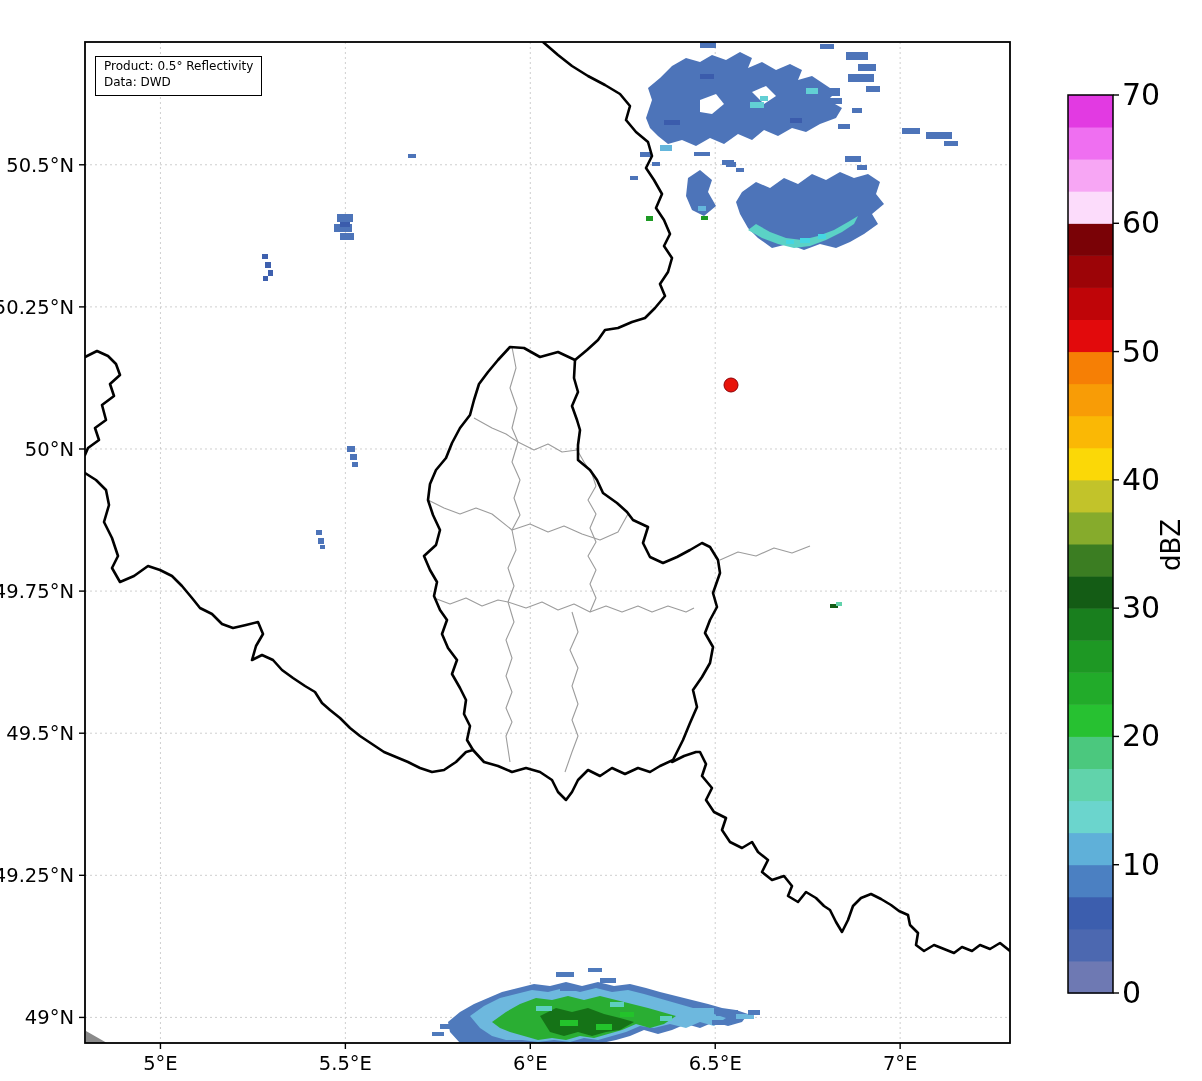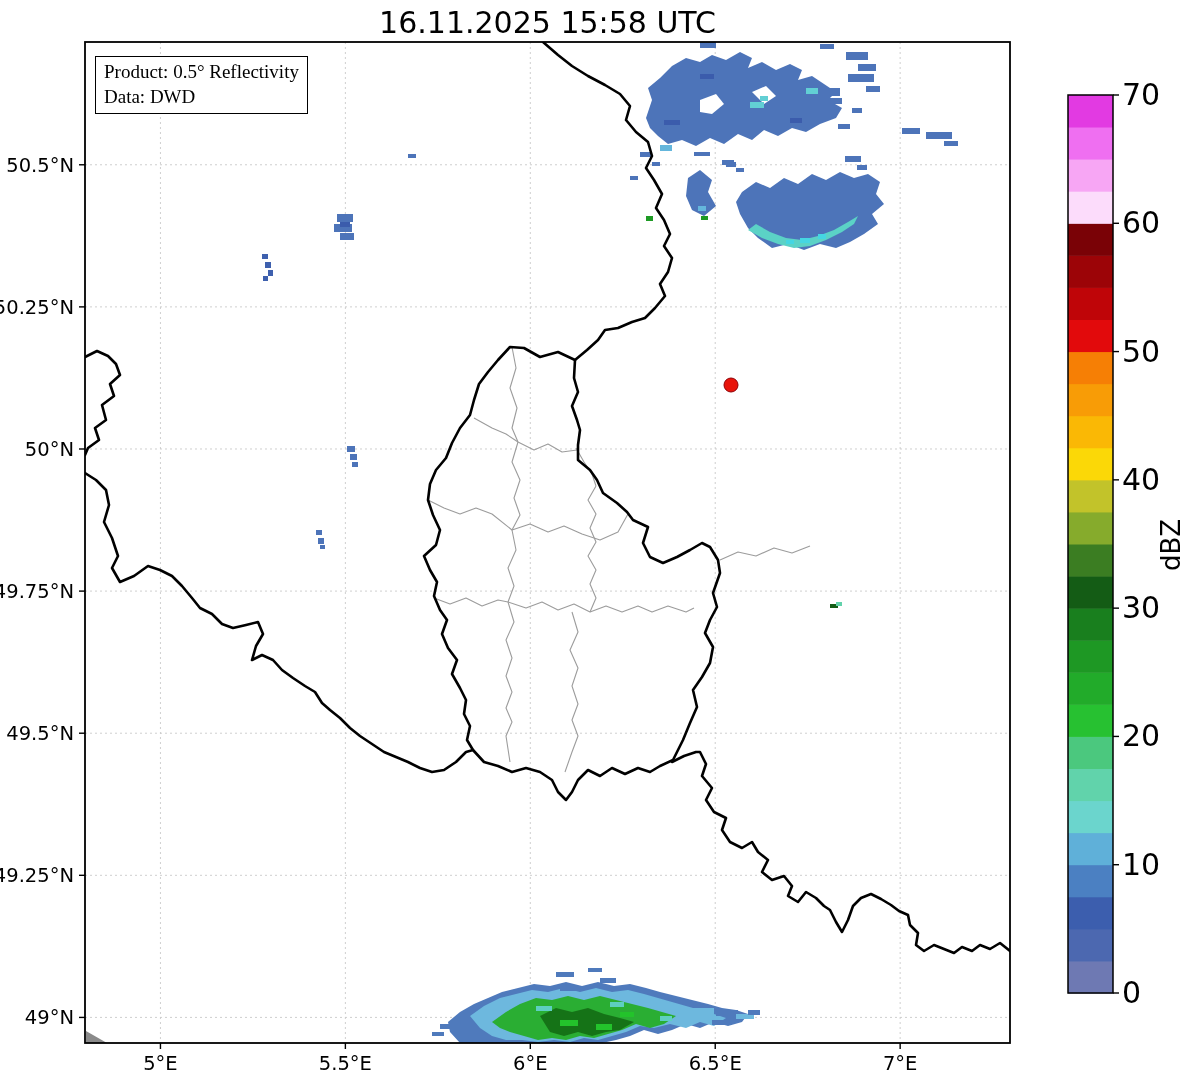--- a/index.html
+++ b/index.html
@@ -2,22 +2,22 @@
 <html><head>
 <meta charset="utf-8">
 <style>
   html,body{margin:0;padding:0;background:#fff;}
   .fig{position:relative;width:1202px;height:1081px;background:#ffffff;
        font-family:"DejaVu Sans","Liberation Sans",sans-serif;overflow:hidden;}
   .fig svg{position:absolute;left:0;top:0;}
   .title{position:absolute;left:85px;top:5px;width:925px;text-align:center;
          font-size:30px;color:#000;white-space:nowrap;}
   .infobox{position:absolute;left:95px;top:56px;background:#fff;
-           border:1.2px solid #000;padding:2px 8px 4px 8px;font-size:19px;
-           line-height:1.32;color:#000;font-family:Liberation Serif, serif;}
+           border:1.2px solid #000;padding:2px 8px 4px 8px;font-size:12px;
+           line-height:1.32;color:#000;}
   .dbz{position:absolute;left:1122px;top:529px;width:100px;height:32px;
        text-align:center;font-size:26px;color:#000;
        transform:rotate(-90deg);transform-origin:50% 50%;}
 </style>
 </head>
 <body>
 
 <div class="fig">
   <svg id="map-svg" width="1202" height="1081" viewBox="0 0 1202 1081">
       <defs>
@@ -214,19 +214,18 @@
         <line x1="1113" y1="479.8571428571429" x2="1119" y2="479.8571428571429" stroke="#000" stroke-width="1.4"></line>
         <text x="1122" y="489.8571428571429" font-size="30px" fill="#000">40</text>
         <line x1="1113" y1="351.57142857142856" x2="1119" y2="351.57142857142856" stroke="#000" stroke-width="1.4"></line>
         <text x="1122" y="361.57142857142856" font-size="30px" fill="#000">50</text>
         <line x1="1113" y1="223.28571428571433" x2="1119" y2="223.28571428571433" stroke="#000" stroke-width="1.4"></line>
         <text x="1122" y="233.28571428571433" font-size="30px" fill="#000">60</text>
         <line x1="1113" y1="95" x2="1119" y2="95" stroke="#000" stroke-width="1.4"></line>
         <text x="1122" y="105" font-size="30px" fill="#000">70</text>
       </g>
     </svg>
-  <div class="title">16.11.2025 15:58 UTC</div>
   <div class="infobox">
     <div>Product: 0.5° Reflectivity</div>
     <div>Data: DWD</div>
   </div>
   <div class="dbz">dBZ</div>
 </div>
 
 </body></html>

